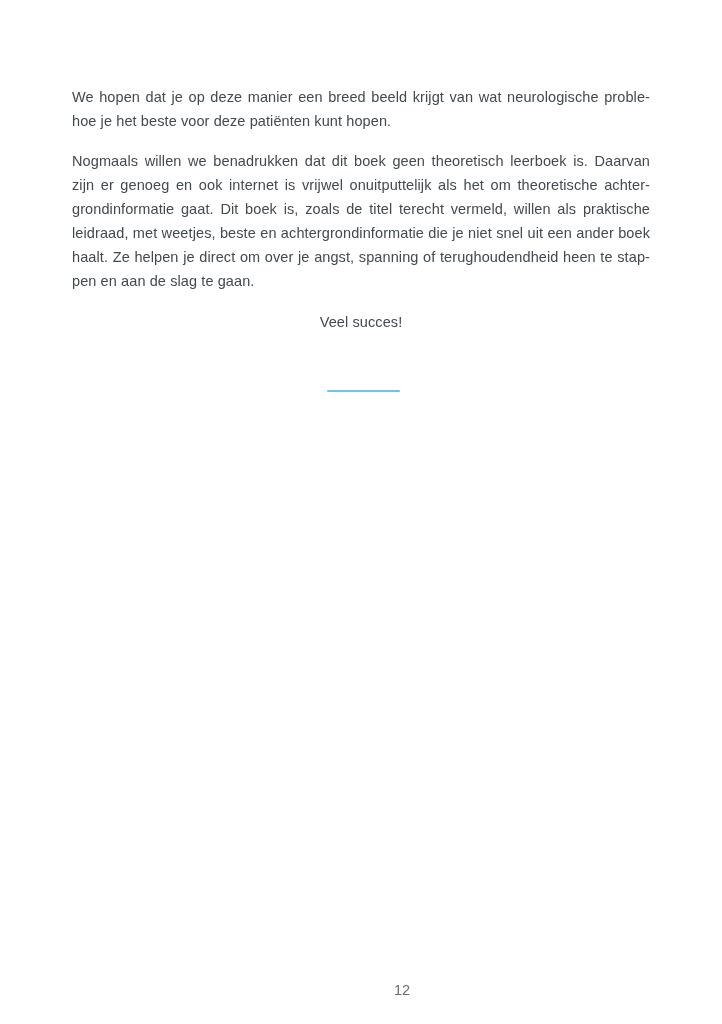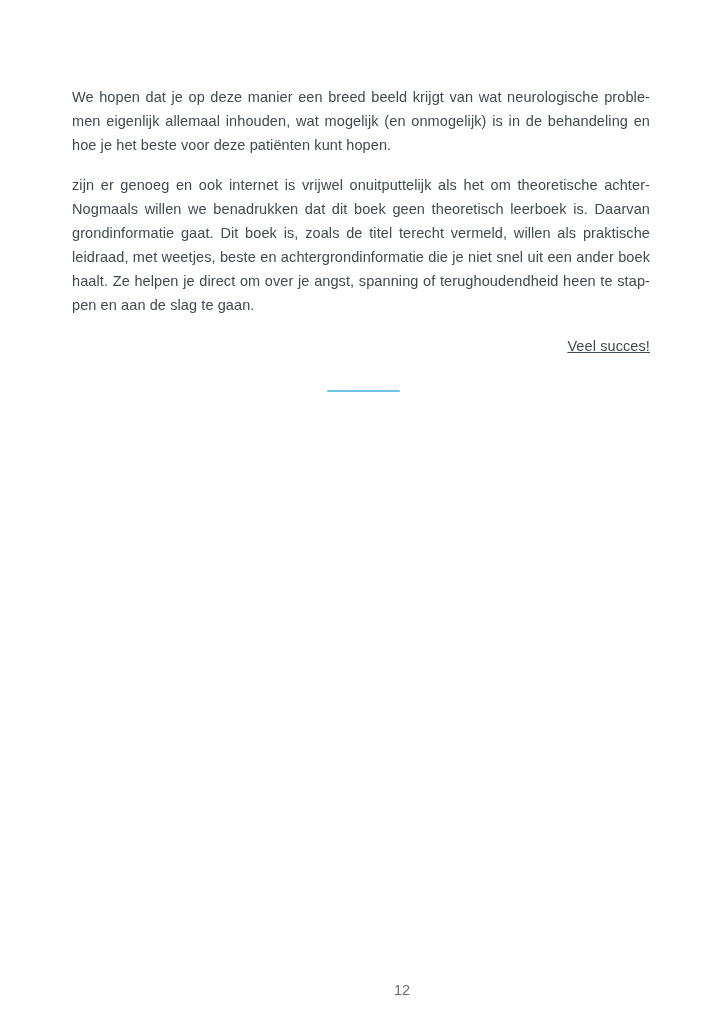--- a/index.html
+++ b/index.html
@@ -29,22 +29,21 @@
   .text-line {
     text-align: justify;
     text-align-last: justify;
   }
   .text-line.last-line {
     text-align: left;
     text-align-last: left;
   }
   .closing-line {
     margin-top: 17px;
-    text-align: right;
-    text-decoration: underline;
+    text-align: center;
   }
   .section-divider {
     position: absolute;
     top: 390px;
     left: 327px;
     width: 73px;
     height: 2px;
     border-radius: 1px;
   }
   .page-footer {
@@ -62,26 +61,25 @@
 </style>
 </head>
 <body>
 
 <div class="page">
 
   <div class="body-text" style="color: rgb(65, 74, 80);">
 
   <div class="paragraph">
         <div class="text-line">We hopen dat je op deze manier een breed beeld krijgt van wat neurologische proble-</div>
-        <div class="text-line">men eigenlijk allemaal inhouden, wat mogelijk (en onmogelijk) is in de behandeling en</div>
         <div class="text-line last-line">hoe je het beste voor deze patiënten kunt hopen.</div>
       </div>
       <div class="paragraph">
+        <div class="text-line">Nogmaals willen we benadrukken dat dit boek geen theoretisch leerboek is. Daarvan</div>
         <div class="text-line">zijn er genoeg en ook internet is vrijwel onuitputtelijk als het om theoretische achter-</div>
-        <div class="text-line">Nogmaals willen we benadrukken dat dit boek geen theoretisch leerboek is. Daarvan</div>
         <div class="text-line">grondinformatie gaat. Dit boek is, zoals de titel terecht vermeld, willen als praktische</div>
         <div class="text-line">leidraad, met weetjes, beste en achtergrondinformatie die je niet snel uit een ander boek</div>
         <div class="text-line">haalt. Ze helpen je direct om over je angst, spanning of terughoudendheid heen te stap-</div>
         <div class="text-line last-line">pen en aan de slag te gaan.</div>
       </div>
       <div class="closing-line">Veel succes!</div>
     </div>
 
   <div class="body-text" style="top: 85px; pointer-events: none;">
     

